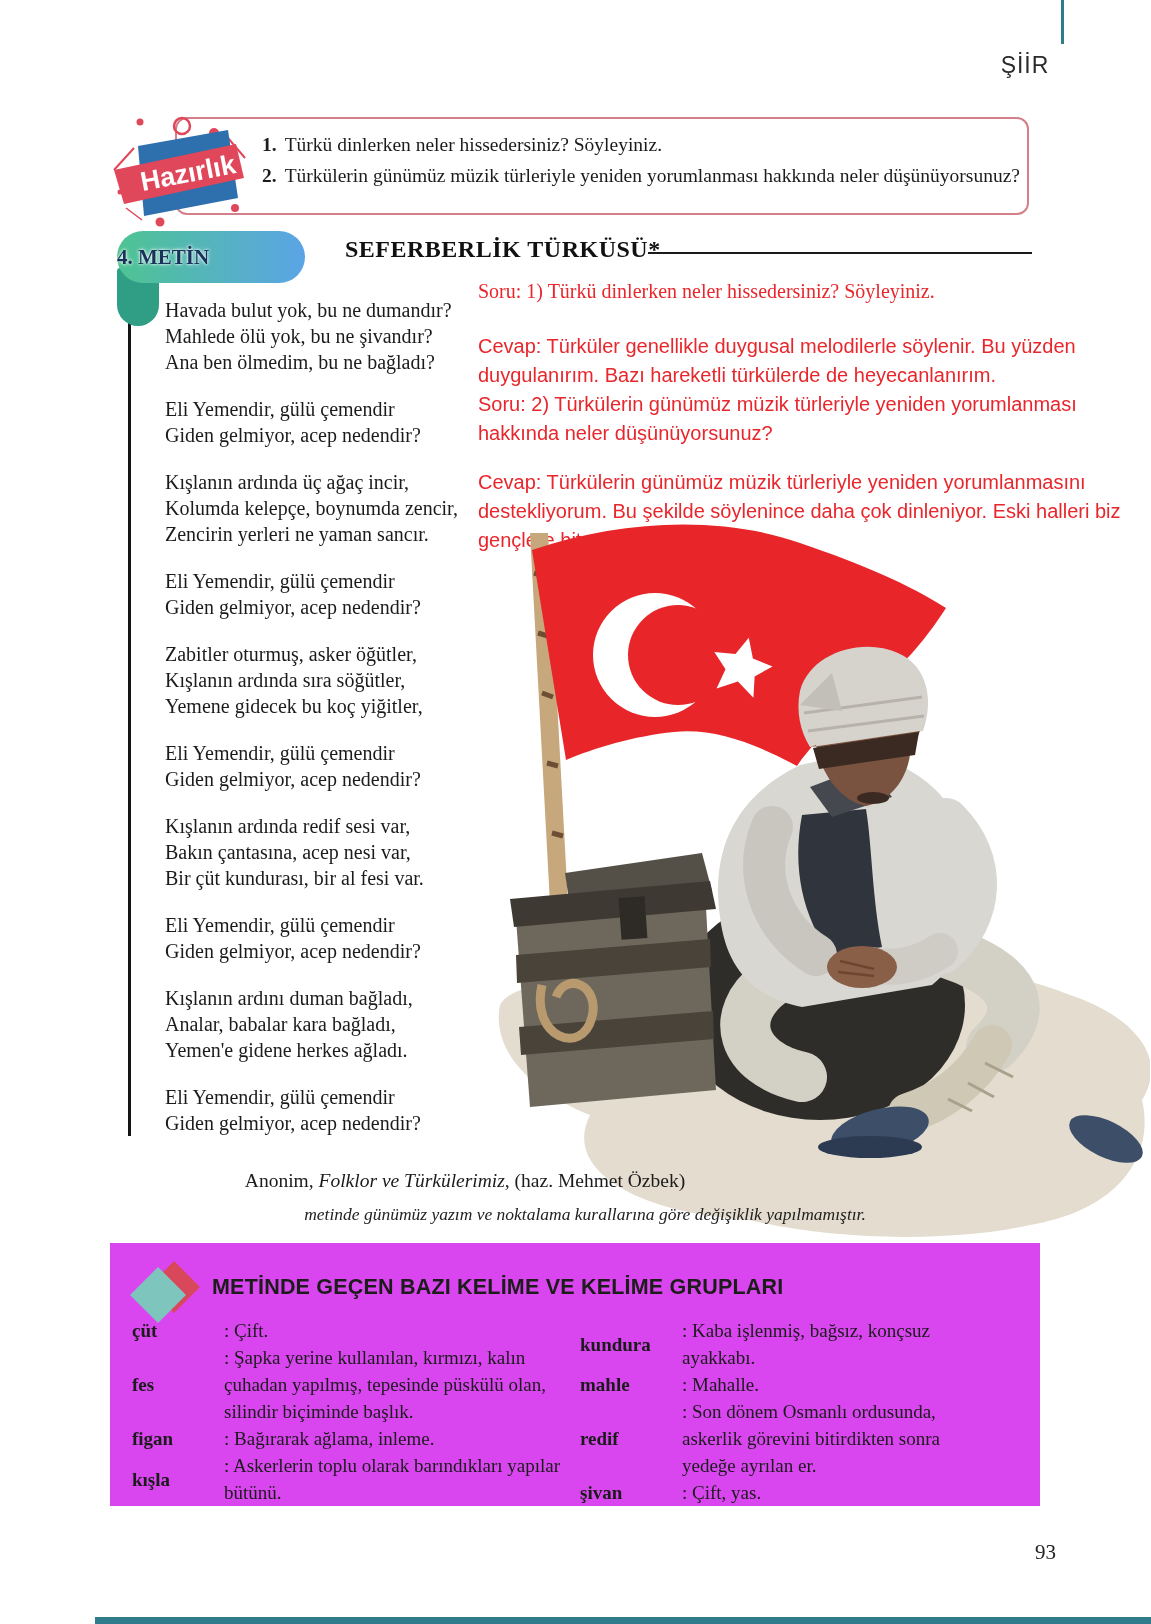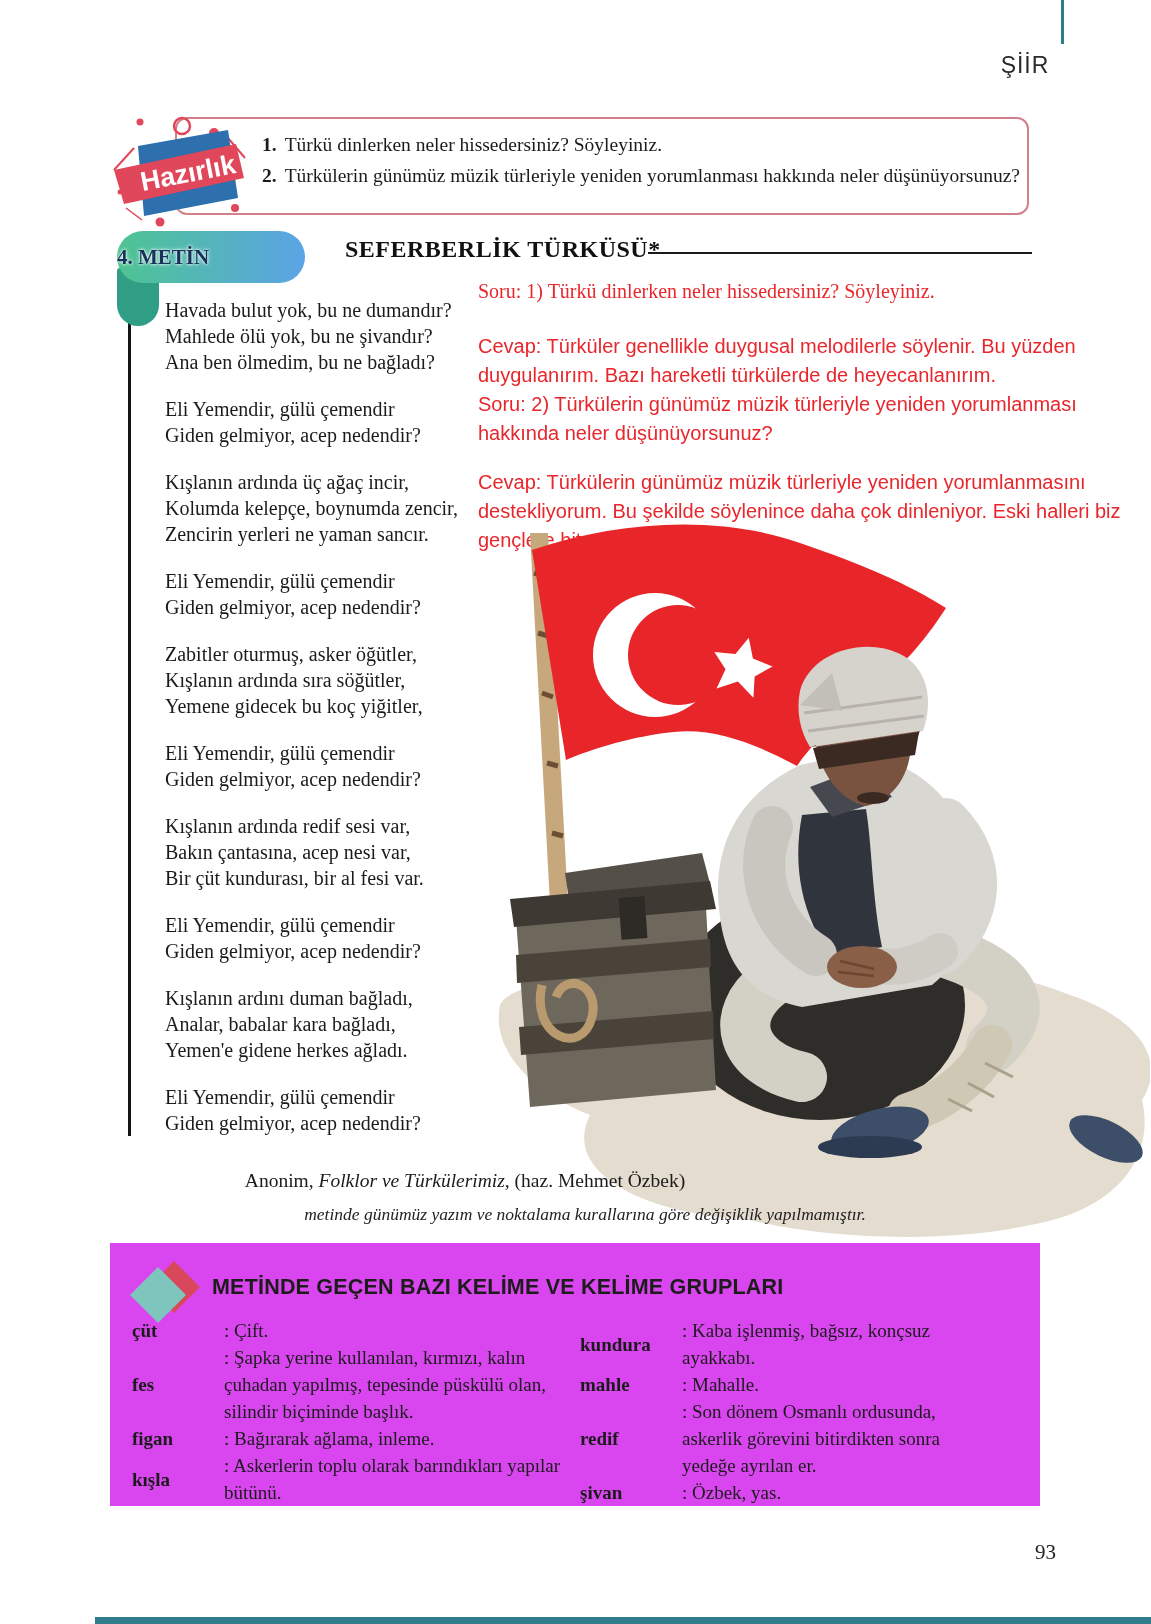--- a/index.html
+++ b/index.html
@@ -273,19 +273,19 @@
       <div class="vrow">
         <span class="vterm">mahle</span>
         <span class="vdef">: Mahalle.</span>
       </div>
       <div class="vrow">
         <span class="vterm">redif</span>
         <span class="vdef">: Son dönem Osmanlı ordusunda, askerlik görevini bitirdikten sonra yedeğe ayrılan er.</span>
       </div>
       <div class="vrow">
         <span class="vterm">şivan</span>
-        <span class="vdef">: Özbek, yas.</span>
+        <span class="vdef">: Çift, yas.</span>
       </div>
     </div>
 </div>
 
 <div class="abs" id="page-number">93</div>
 <div class="abs" id="bottom-rule"></div>
 
 </body></html>

